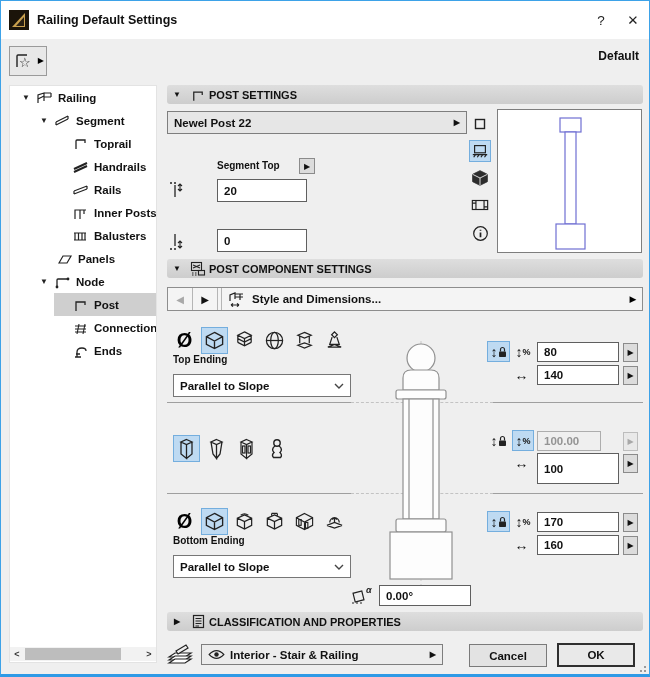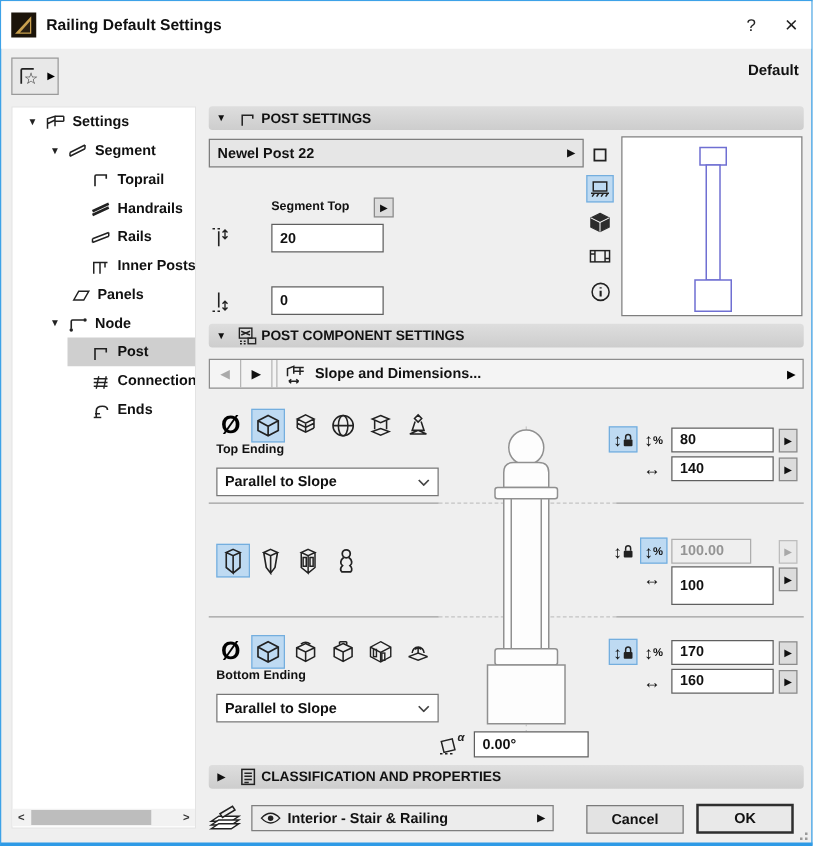--- a/index.html
+++ b/index.html
@@ -108,21 +108,21 @@
   <div class="deflab">Default</div>
 
   <div class="tree">
     <div class="trow" style="padding-left:8px">
       <span class="texp">▼</span>
       <span class="tico">
         <svg width="17" height="14" viewBox="0 0 17 14" fill="none" stroke="#222" stroke-width="1.2">
           <path d="M2 12 V4 L8 2 V10 M2 8 L8 5 M8 2 H15 M8 6 H15 M15 2 V6"></path>
           </svg>
         </span>
-      <span class="tlabel">Settings</span>
+      <span class="tlabel">Railing</span>
     </div>
     <div class="trow" style="padding-left:26px">
       <span class="texp">▼</span>
       <span class="tico">
         <svg width="17" height="14" viewBox="0 0 17 14" fill="none" stroke="#222" stroke-width="1.2">
           <path d="M2 11 L14 5 M2 8 L14 2 M2 11 V8 M14 5 V2"></path>
           </svg>
         </span>
       <span class="tlabel">Segment</span>
     </div>
@@ -150,20 +150,28 @@
         </span>
       <span class="tlabel">Rails</span>
     </div>
     <div class="trow" style="padding-left:60px">
       <span class="tico">
         <svg width="17" height="14" viewBox="0 0 17 14" fill="none" stroke="#222" stroke-width="1.2">
           <path d="M3 13 V4 H14 M8 4 V13 M12 4 V8"></path>
           </svg>
         </span>
       <span class="tlabel">Inner Posts</span>
+    </div>
+    <div class="trow" style="padding-left:60px">
+      <span class="tico">
+        <svg width="17" height="14" viewBox="0 0 17 14" fill="none" stroke="#222" stroke-width="1.2">
+          <path d="M2 4 H14 M3 4 V11 M6.5 4 V11 M10 4 V11 M13 4 V11 M2 11 H14"></path>
+          </svg>
+        </span>
+      <span class="tlabel">Balusters</span>
     </div>
     <div class="trow" style="padding-left:44px">
       <span class="tico">
         <svg width="17" height="14" viewBox="0 0 17 14" fill="none" stroke="#222" stroke-width="1.2">
           <path d="M3 11 L7 4 H15 L11 11 Z"></path>
           </svg>
         </span>
       <span class="tlabel">Panels</span>
     </div>
     <div class="trow" style="padding-left:26px">
@@ -307,21 +315,21 @@
   <div class="navbar">
     <div class="navbtn dis">◀</div>
     <div class="navbtn">▶</div>
     <div class="navmain">
       <span style="margin-right:6px">
         <svg width="18" height="17" viewBox="0 0 18 17" fill="none" stroke="#222" stroke-width="1.2">
           <path d="M2 10 V4 L7 2 V8 M7 3 H15 M7 6 H15 M12 3 V9"></path>
           <path d="M3 14 H11 M3 14 l2 -1.6 M3 14 l2 1.6 M11 14 l-2 -1.6 M11 14 l-2 1.6"></path>
           </svg>
         </span>
-      <span>Slope and Dimensions...</span>
+      <span>Style and Dimensions...</span>
     </div>
     <div class="navfly">▶</div>
   </div>
 
   <div class="icnbtn" style="left:170px;top:326px">
     <span style="font-size:20px;font-weight:700">Ø</span>
   </div>
   <div class="icnbtn sel" style="left:200px;top:326px">
     <svg width="21" height="21" viewBox="0 0 22 22" fill="none" stroke="#222" stroke-width="1.4">
       <path d="M11 2.5 L19.5 7 V15 L11 19.5 L2.5 15 V7 Z M2.5 7 L11 11.5 L19.5 7 M11 11.5 V19.5"></path>

